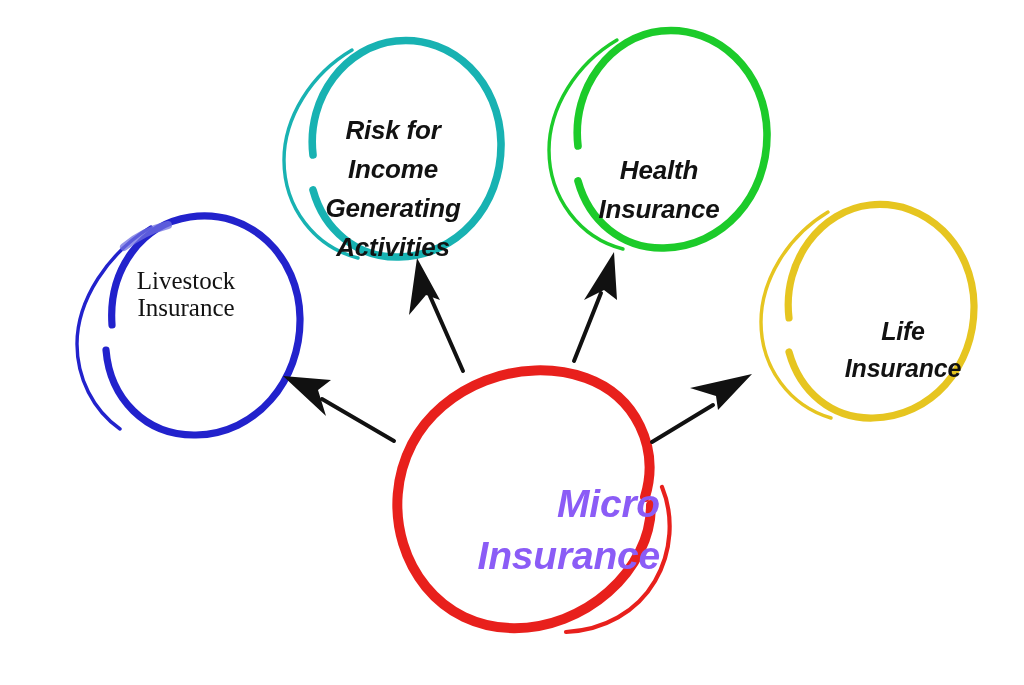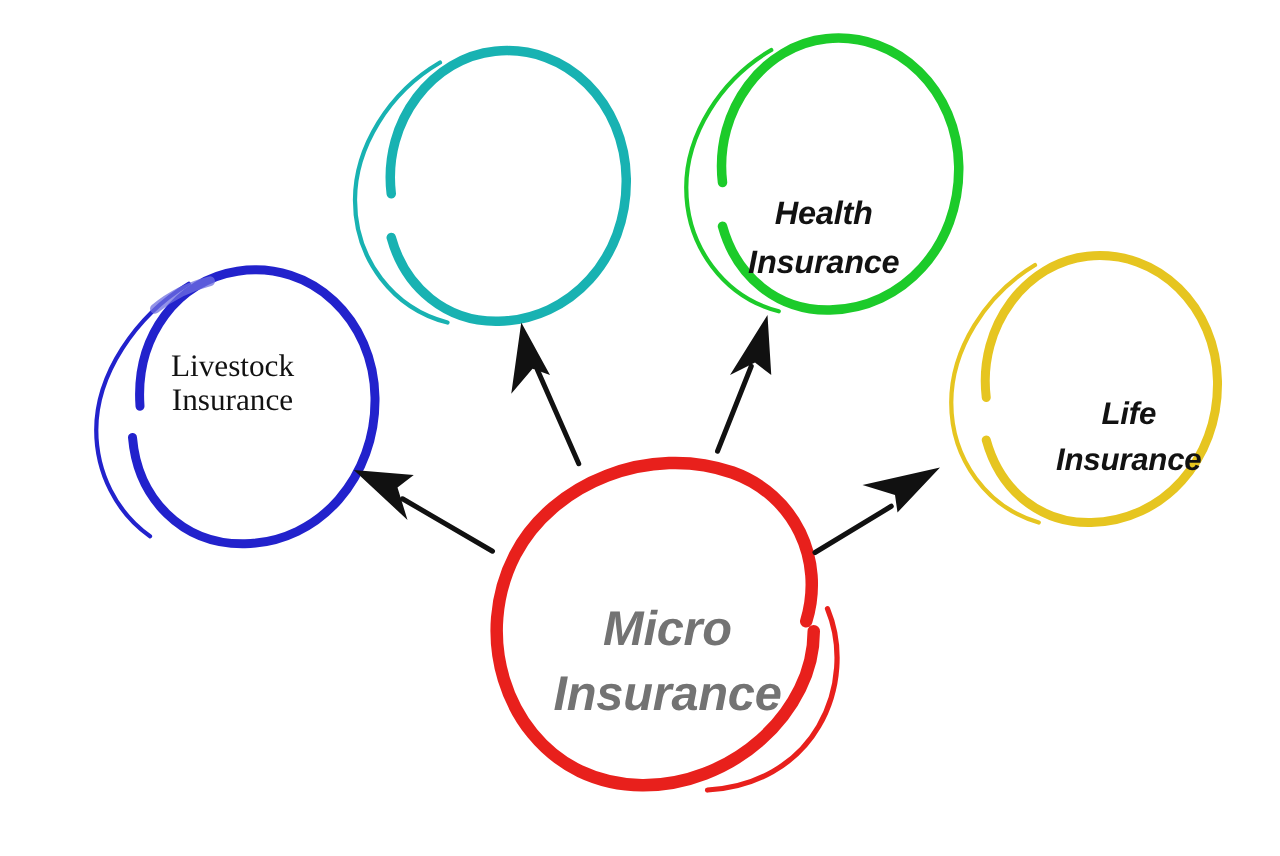--- a/index.html
+++ b/index.html
@@ -45,21 +45,21 @@
   }
   
   .sketch-serif {
     font-family: "Liberation Serif", serif;
     font-weight: normal;
     font-style: normal;
   }
 
   #label-livestock {
     left: 86px;
-    top: 252px;
+    top: 239px;
     width: 200px;
     font-size: 25px;
     line-height: 1.1;
   }
   #label-livestock .sub {
     display: block;
     font-size: 15.5px;
     line-height: 1.25;
     margin-top: 3px;
     letter-spacing: -0.1px;
@@ -185,29 +185,35 @@
       </g>
 
     </g>
   </svg>
 
   <div class="node-label sketch-serif" id="label-livestock" style="color: rgb(18, 18, 18);">
     <span>Livestock
 Insurance</span>
   </div>
 
+  <div class="node-label sketch-sans" id="label-risk" style="color: rgb(18, 18, 18);">
+    <span>Risk for
+Income
+Generating
+Activities</span>
+  </div>
 
   <div class="node-label sketch-sans" id="label-health" style="color: rgb(18, 18, 18);">
     <span>Health
 Insurance</span>
   </div>
 
   <div class="node-label sketch-sans" id="label-life" style="color: rgb(18, 18, 18);">
     <span>Life
 Insurance</span>
   </div>
 
-  <div class="node-label sketch-sans" id="label-micro" style="color: #737373;">
+  <div class="node-label sketch-sans" id="label-micro" style="color: #8b5cf6; text-align: right;">
     <span>Micro
 Insurance</span>
   </div>
 
 </div>
 
 </body></html>

